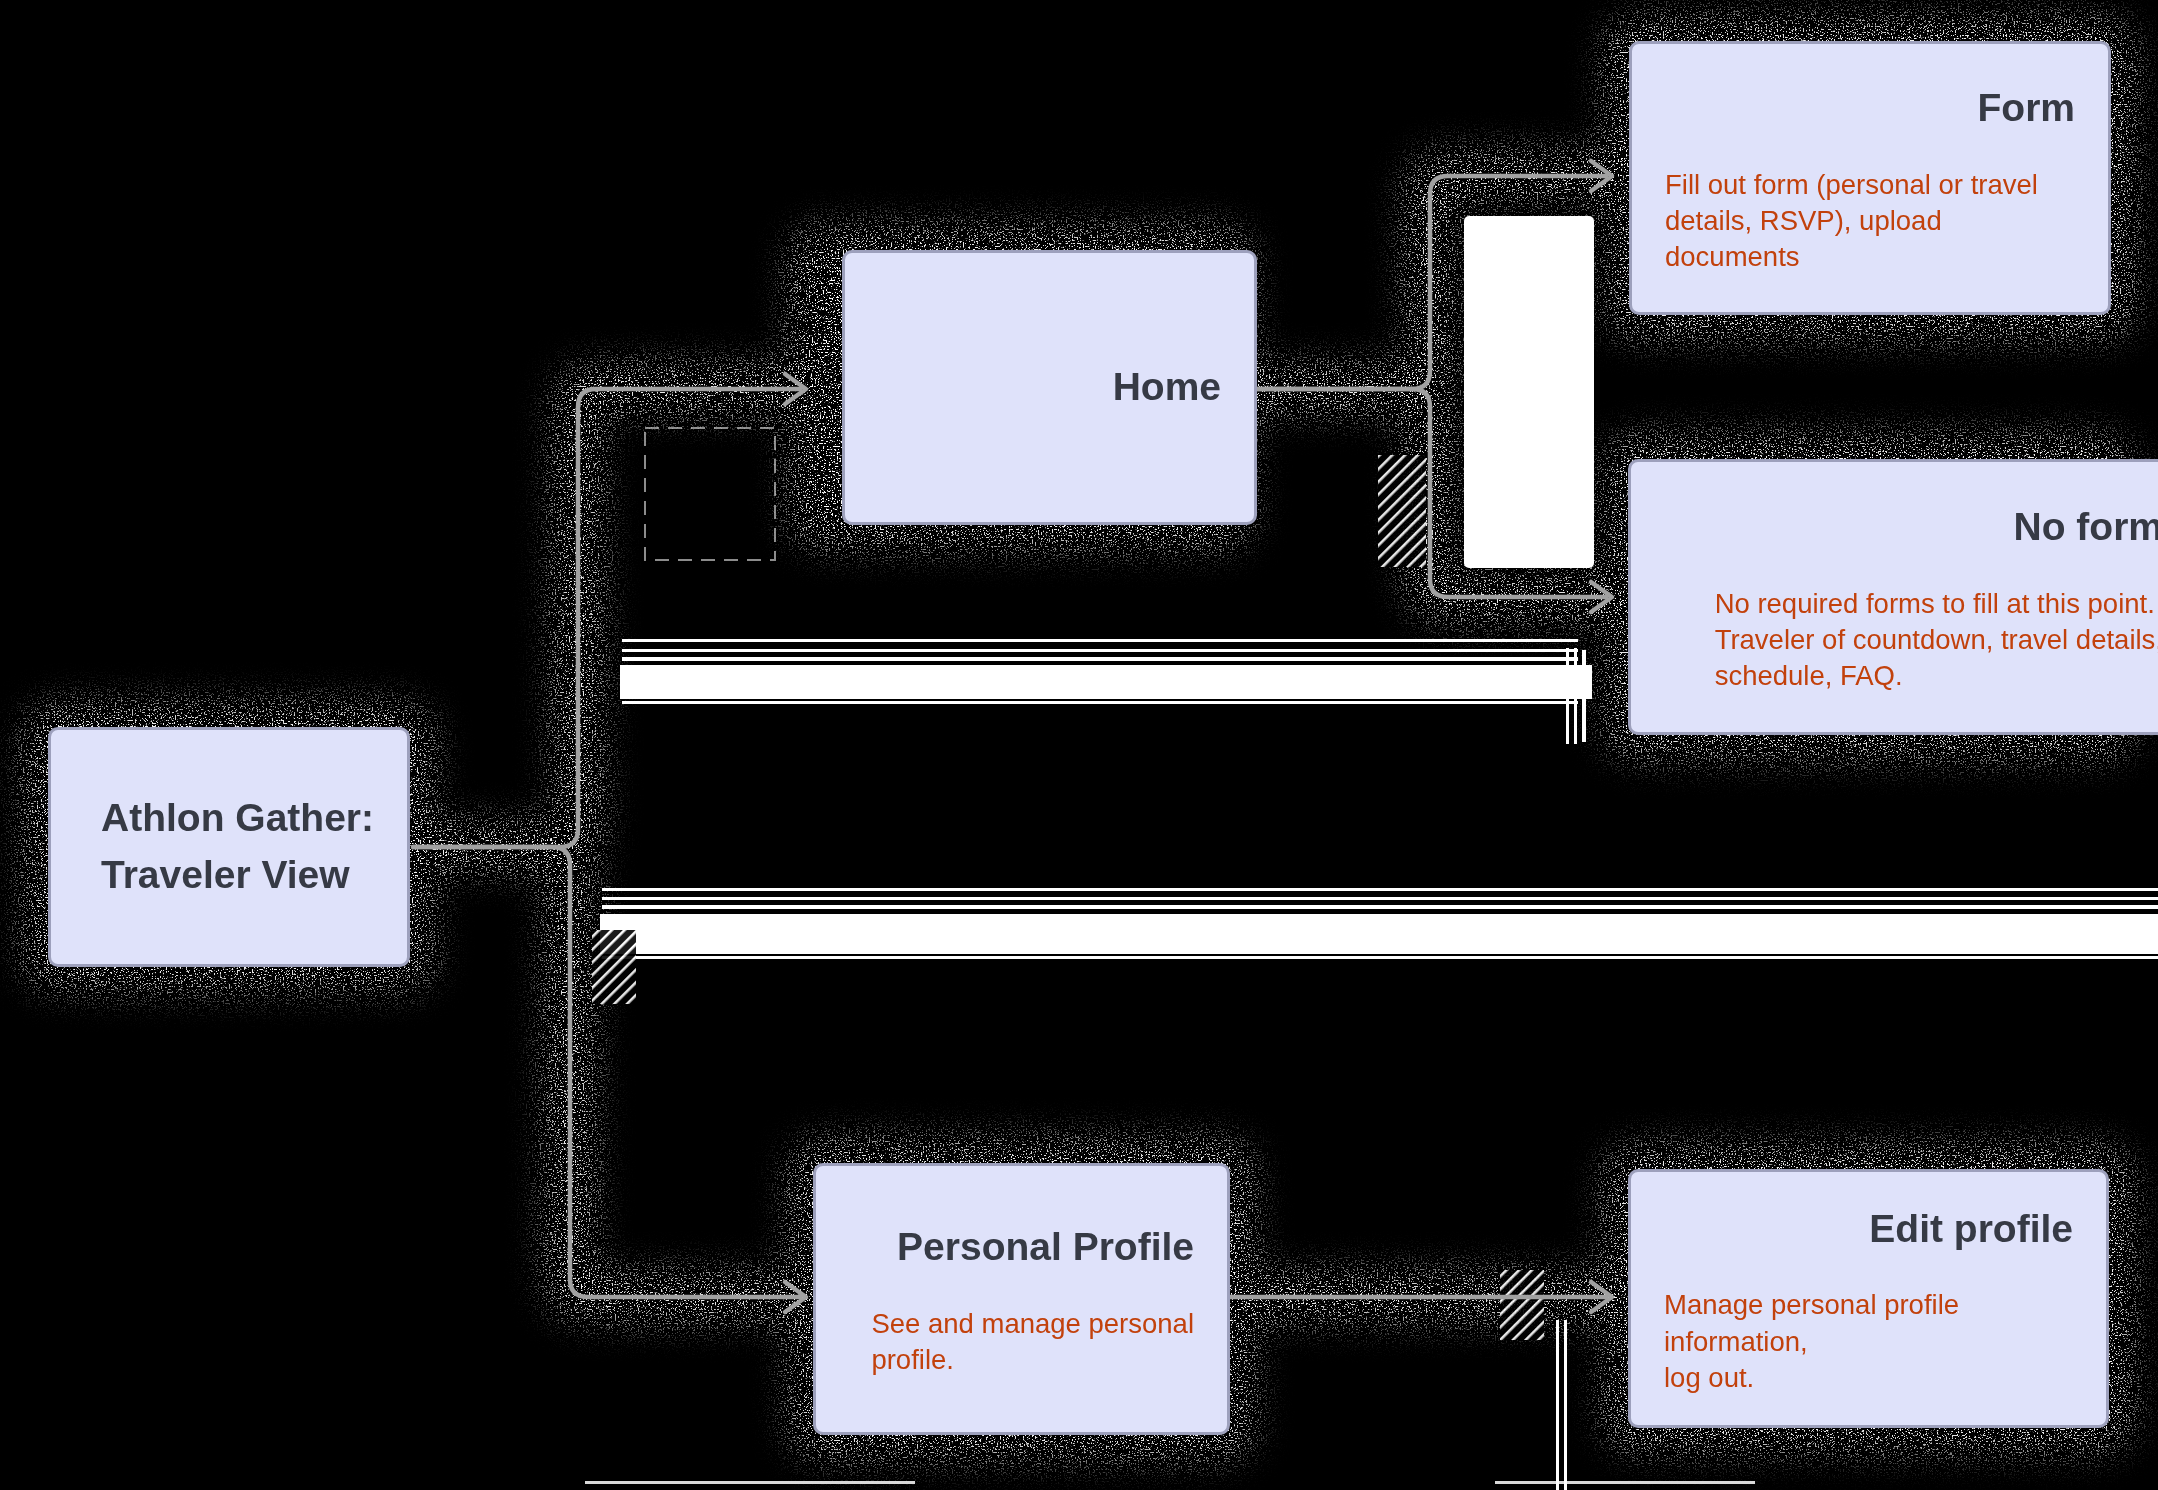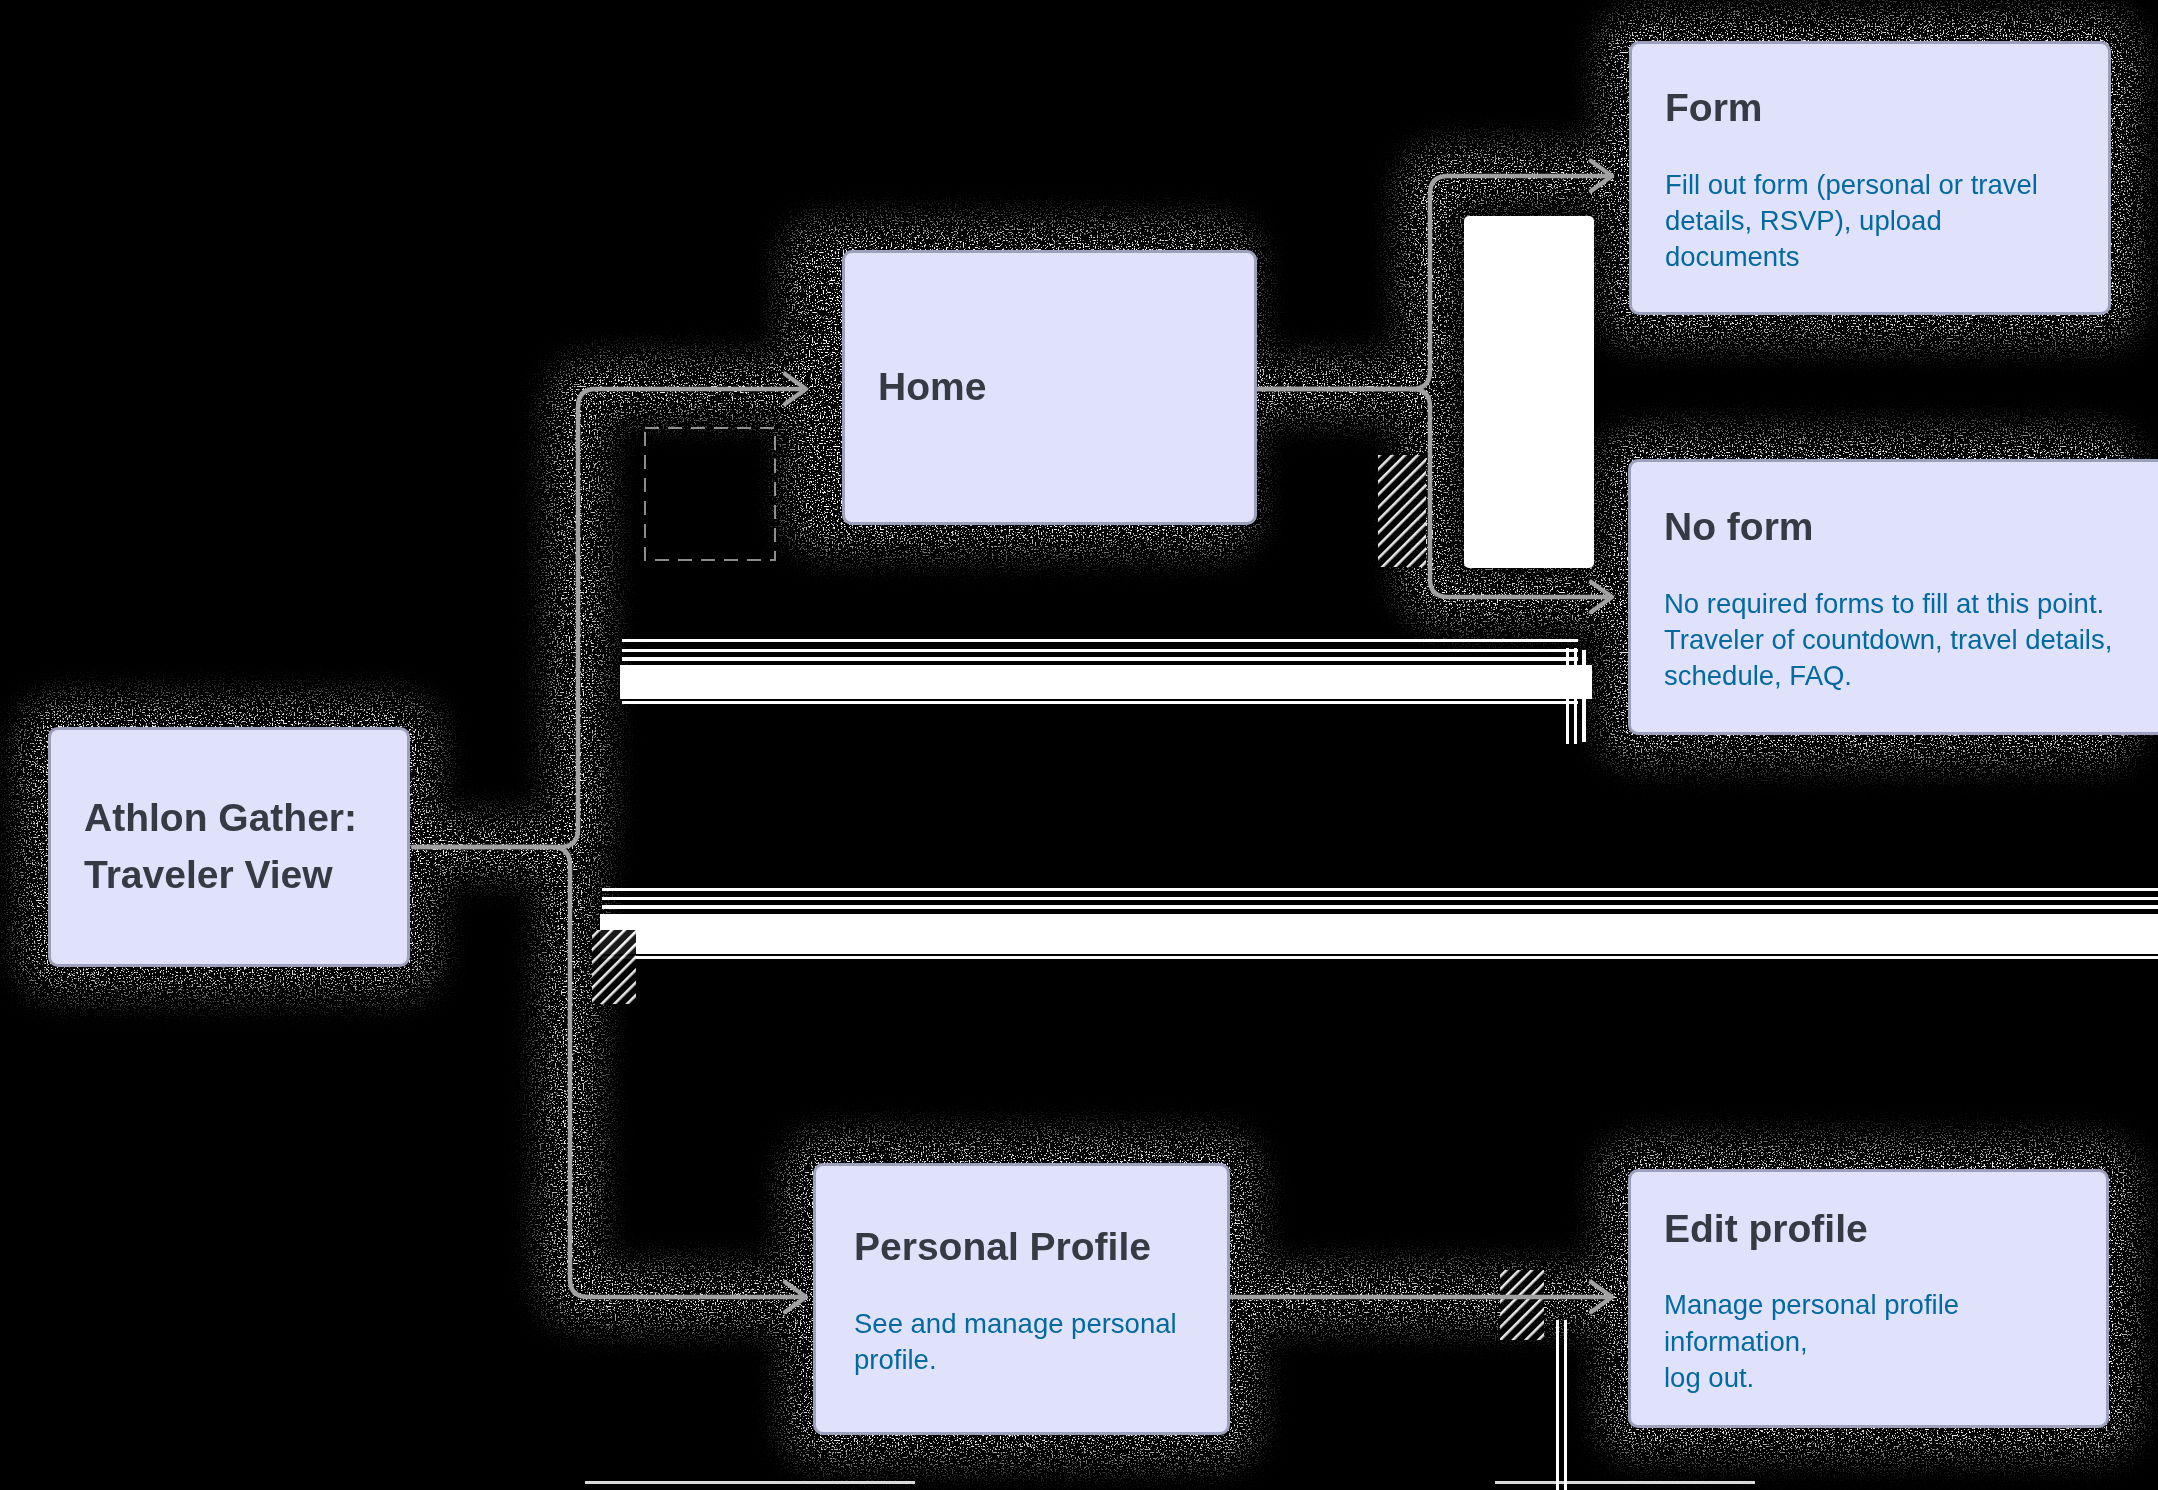--- a/index.html
+++ b/index.html
@@ -4,29 +4,29 @@
 <style>
   html,body{margin:0;padding:0;background:#000;}
   #canvas{
     position:relative;width:2158px;height:1490px;overflow:hidden;
     background:#000;font-family:"Liberation Sans",sans-serif;
   }
   #fx{position:absolute;left:0;top:0;width:2158px;height:1490px;}
   .node{
     position:absolute;box-sizing:border-box;
     background:#dfe2fa;border:3px solid #9da0bc;border-radius:10px;
-    display:flex;flex-direction:column;justify-content:center;align-items:flex-start;
+    display:flex;flex-direction:column;justify-content:center;align-items:flex-end;
     gap:30px;padding:0 33px;
   }
   .node-title{
     font-size:39px;font-weight:700;line-height:1.45;color:#363a45;
     white-space:pre-line;letter-spacing:0;
   }
   .node-body{
-    font-size:27.5px;font-weight:400;line-height:1.32;color:#0369a1;
+    font-size:27.5px;font-weight:400;line-height:1.32;color:#c2410c;
     white-space:pre-line;
   }
   .node-body:empty{display:none;}
 </style>
 </head>
 <body>
 
 <div id="canvas">
 
   <svg id="fx" viewBox="0 0 2158 1490">

